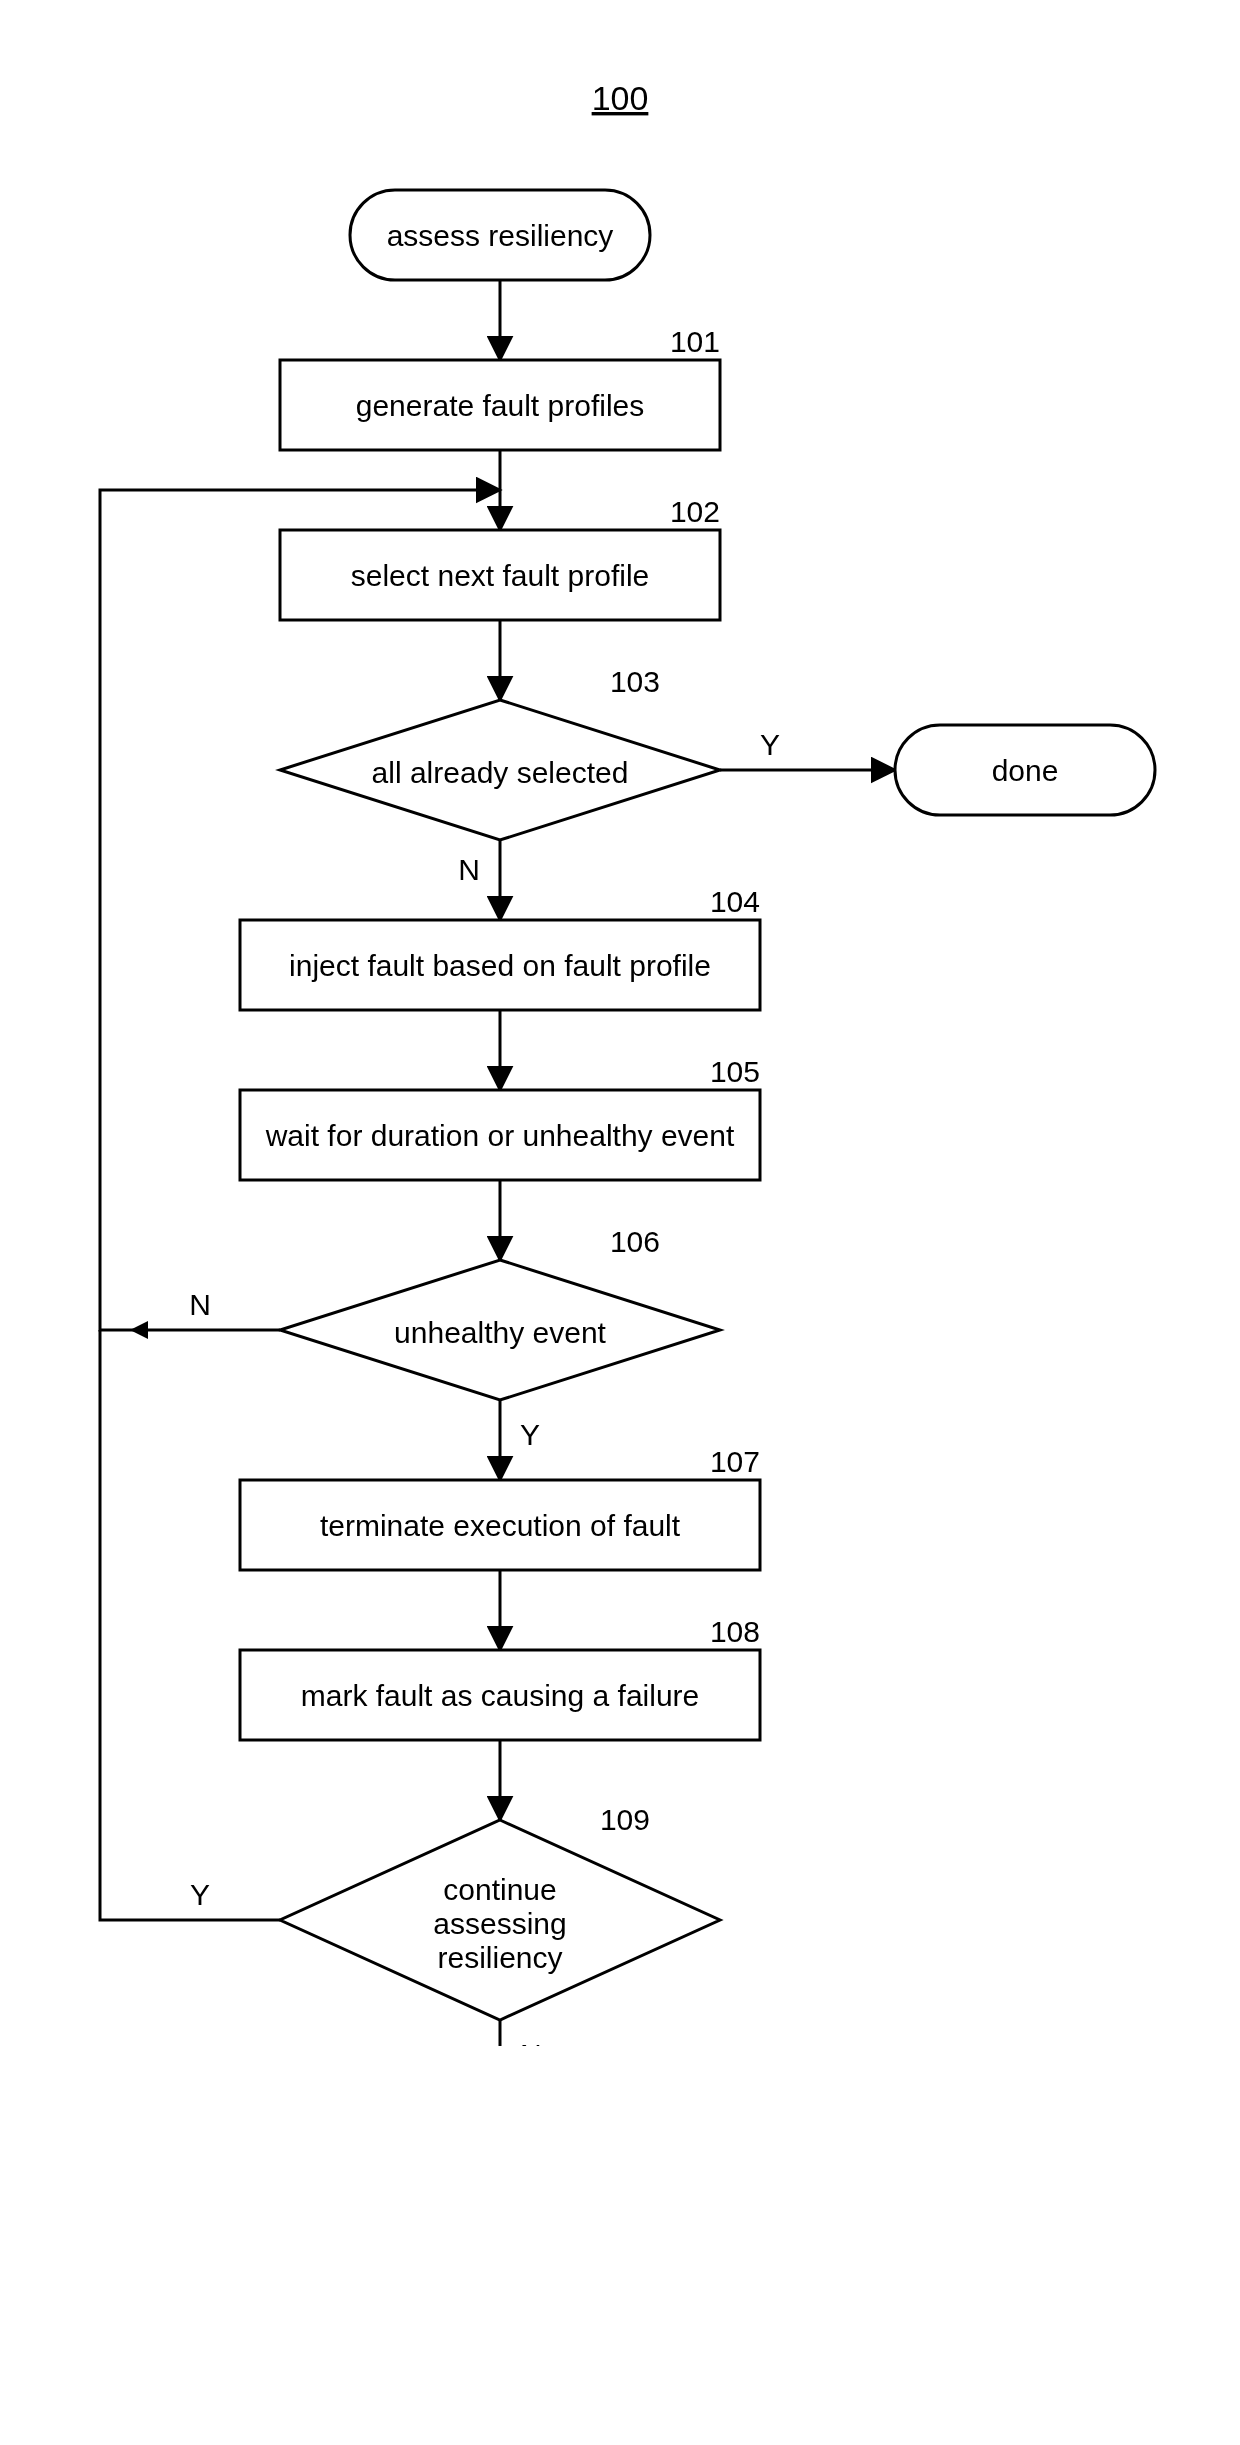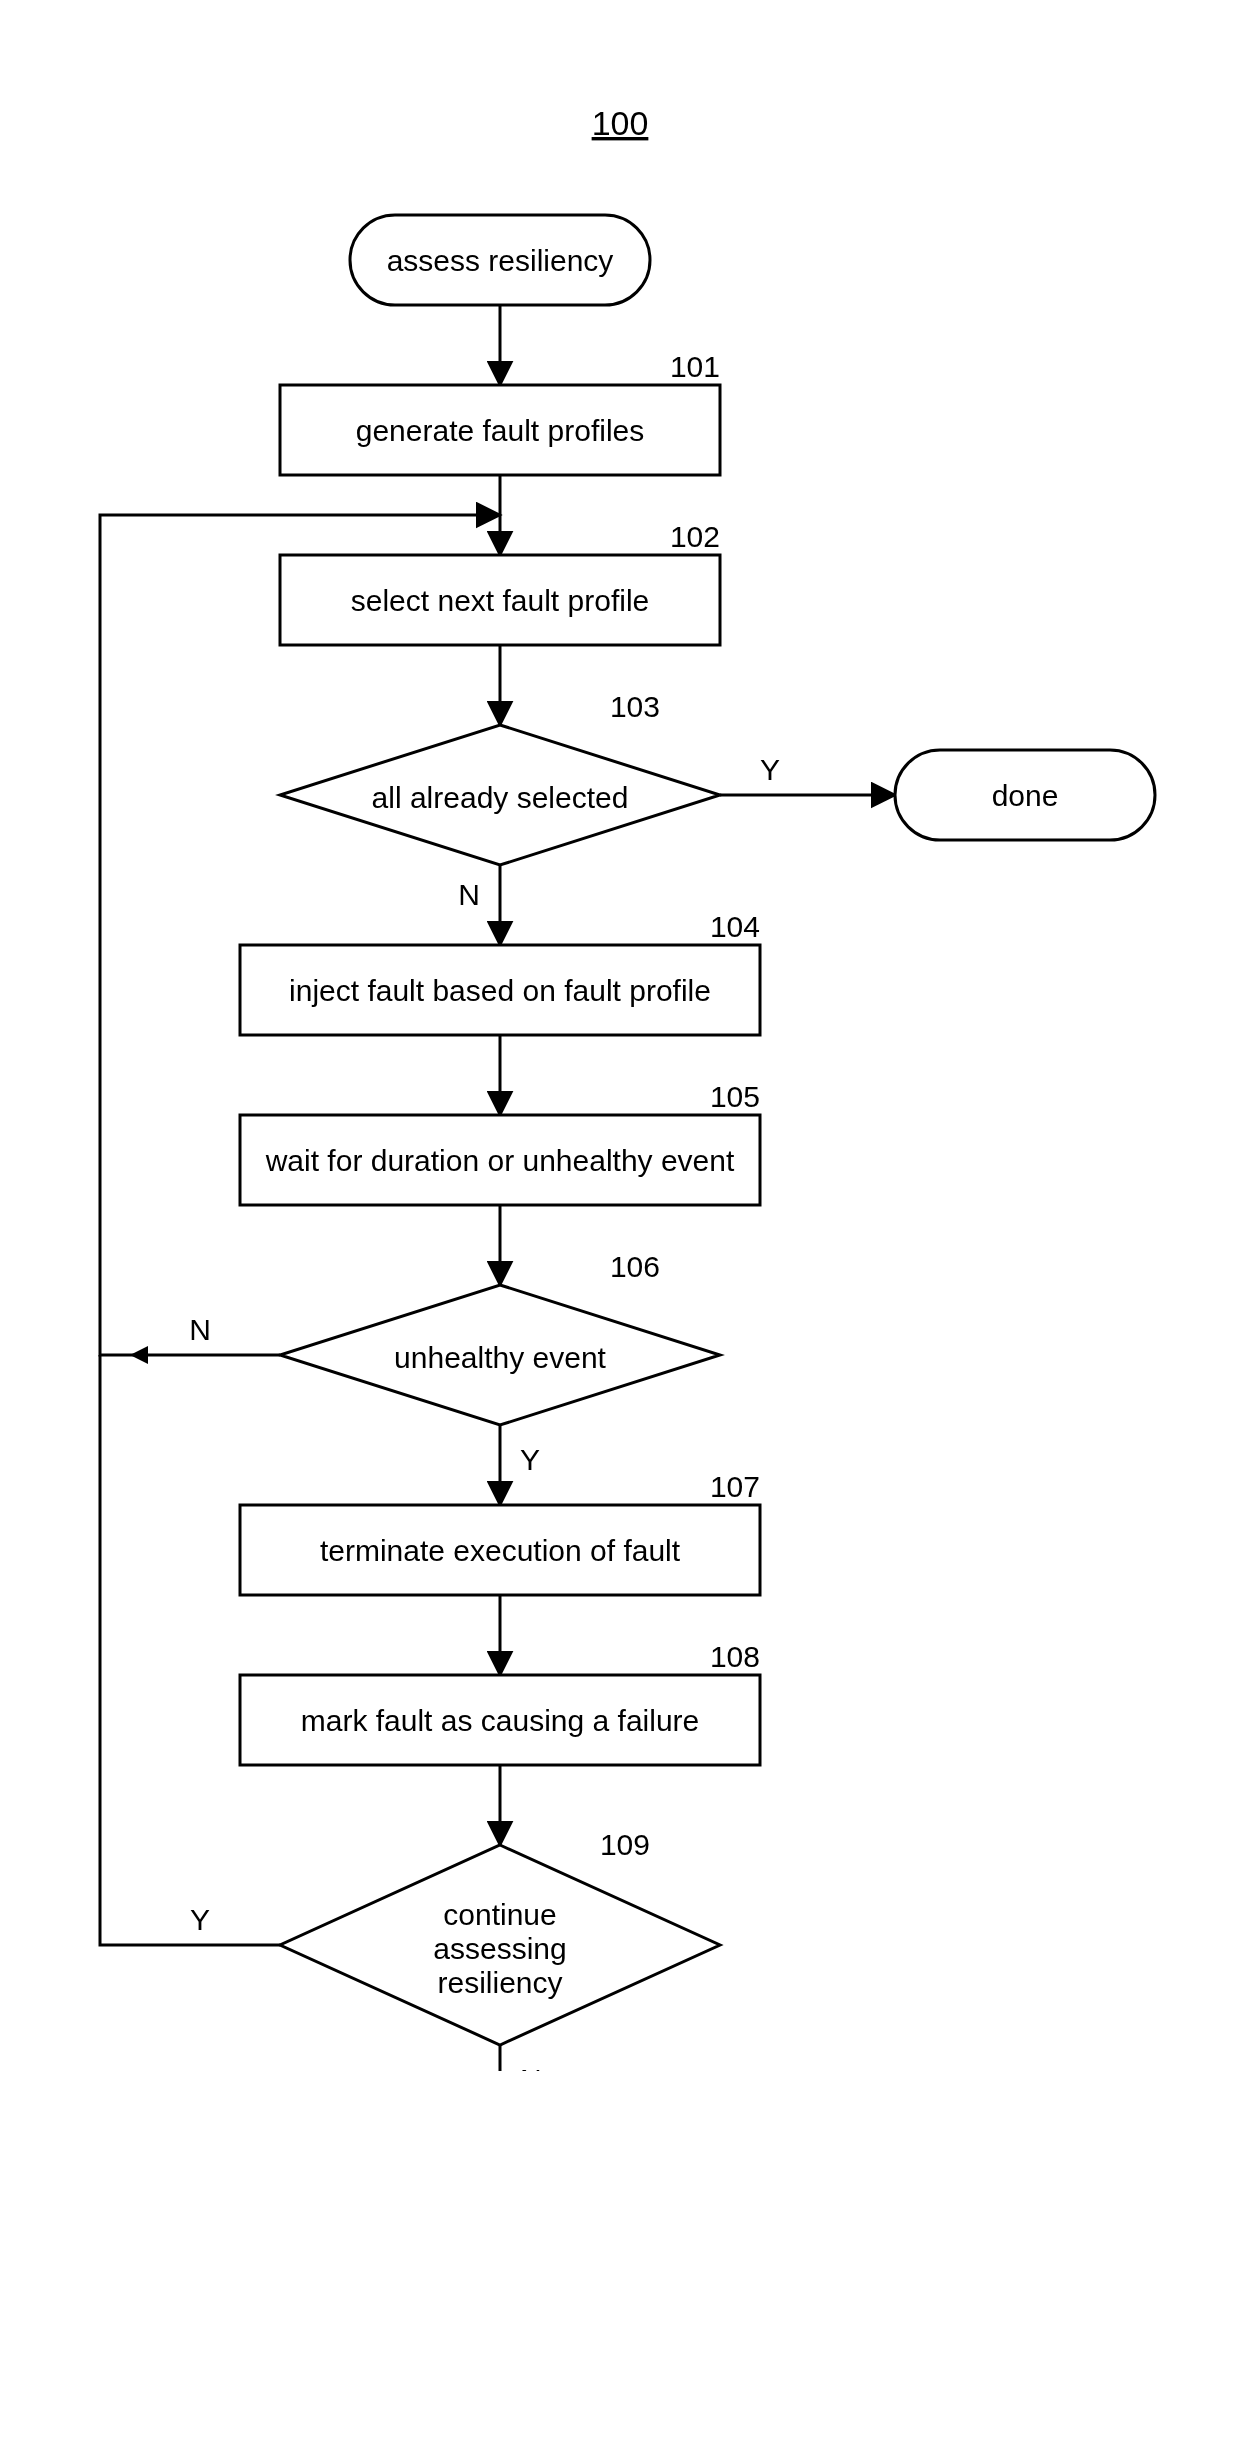--- a/index.html
+++ b/index.html
@@ -6,21 +6,20 @@
     margin: 0;
     padding: 0;
     background: #fff;
     font-family: Arial, Helvetica, sans-serif;
   }
   .page {
     width: 1240px;
     height: 2046px;
     position: relative;
     background: #fff;
-    margin-top: 25px;
   }
   svg { display: block; }
   .box-text {
     font-size: 30px;
     fill: #000;
     text-anchor: middle;
     dominant-baseline: middle;
   }
   .num-text {
     font-size: 30px;

